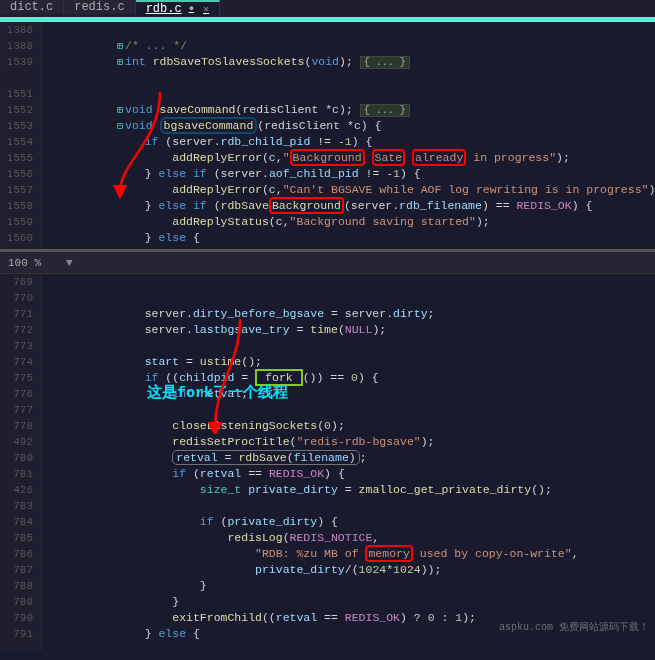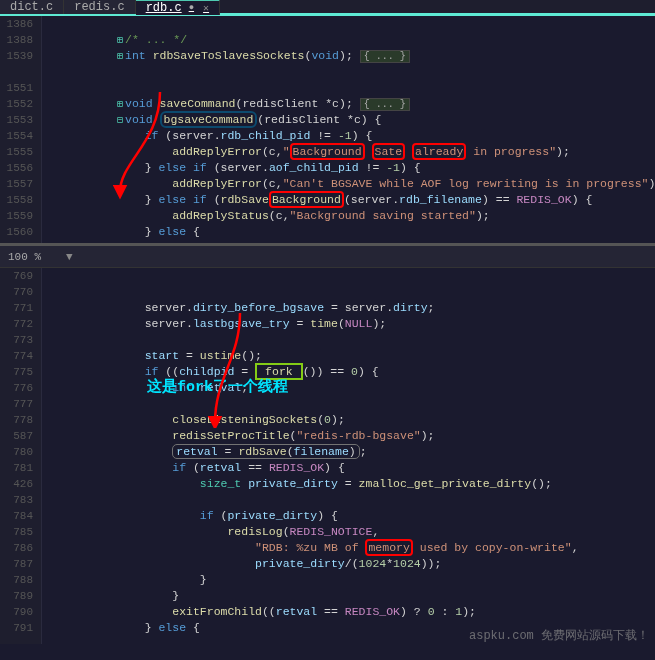--- a/index.html
+++ b/index.html
@@ -10,23 +10,23 @@
       font-family: 'Courier New', Courier, monospace;
       font-size: 12px;
       overflow: hidden;
       color: #d4d4d4;
     }
 
     
     .tab-bar {
       display: flex;
       background: #1e1e2e;
-      border-bottom: 3px solid #5eead4;
-      height: 16px;
-      align-items: center;
+      border-bottom: 5px solid #5eead4;
+      height: 22px;
+      align-items: flex-start;
     }
     .tab {
       padding: 0 10px;
       display: flex;
       align-items: center;
       font-size: 12px;
       color: #aaa;
       border-right: 1px solid #333;
       cursor: pointer;
       background: #252535;
@@ -230,21 +230,21 @@
         <span class="line-num">769</span>
         <span class="line-num">770</span>
         <span class="line-num">771</span>
         <span class="line-num">772</span>
         <span class="line-num">773</span>
         <span class="line-num">774</span>
         <span class="line-num">775</span>
         <span class="line-num">776</span>
         <span class="line-num">777</span>
         <span class="line-num">778</span>
-        <span class="line-num">587</span>
+        <span class="line-num">492</span>
         <span class="line-num">780</span>
         <span class="line-num">781</span>
         <span class="line-num">426</span>
         <span class="line-num">783</span>
         <span class="line-num">784</span>
         <span class="line-num">785</span>
         <span class="line-num">786</span>
         <span class="line-num">787</span>
         <span class="line-num">788</span>
         <span class="line-num">789</span>
@@ -316,18 +316,18 @@
 
     <svg style="position:absolute; top:40px; left:200px; pointer-events:none;" width="80" height="120">
       <defs>
         <marker id="arrowhead-bot" markerWidth="6" markerHeight="6" refX="3" refY="3" orient="auto">
           <polygon points="0 0, 6 3, 0 6" fill="red"></polygon>
         </marker>
       </defs>
       <path d="M 40 5 C 40 50, 15 70, 15 115" stroke="red" stroke-width="2.5" fill="none" marker-end="url(#arrowhead-bot)"></path>
     </svg>
 
-    <div style="position:absolute; bottom:0; right:6px; color:#888; font-size:12px; opacity:0.75;">
+    <div style="position:absolute; bottom:16px; right:6px; color:#888; font-size:10px; opacity:0.75;">
       <span>aspku.com</span>
       <span>免费网站源码下载！</span>
     </div>
   </div>
 </div>
 
 </body></html>

